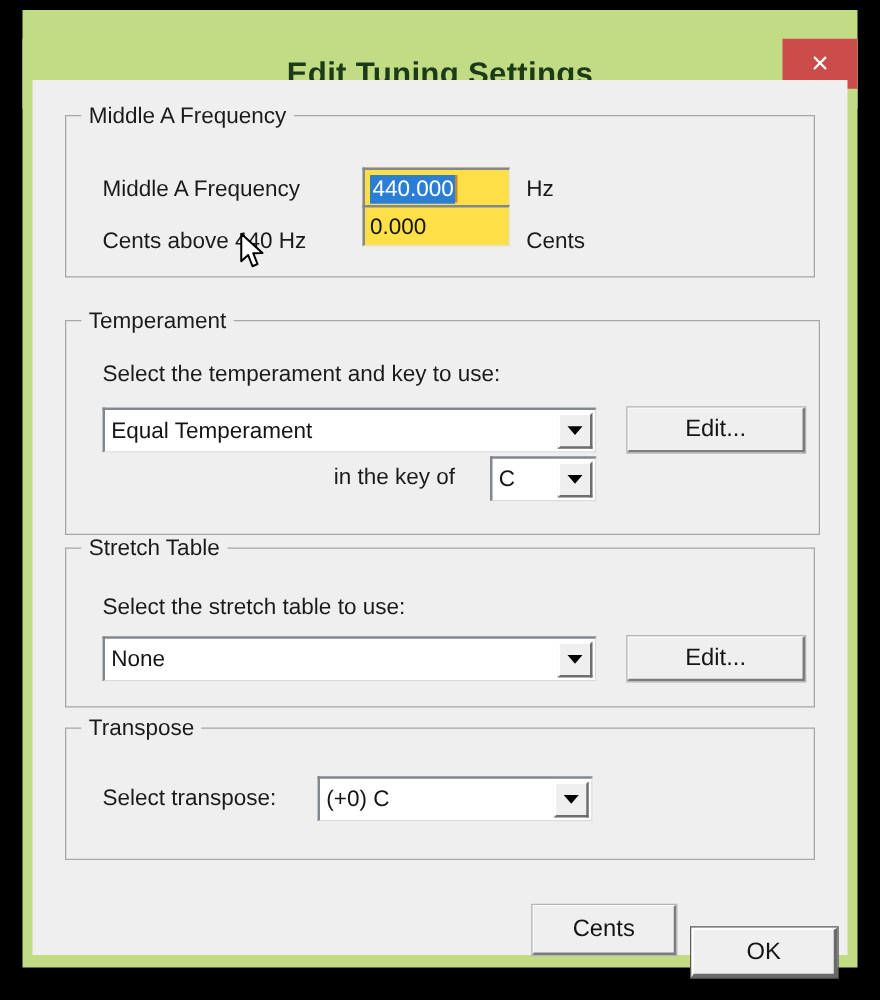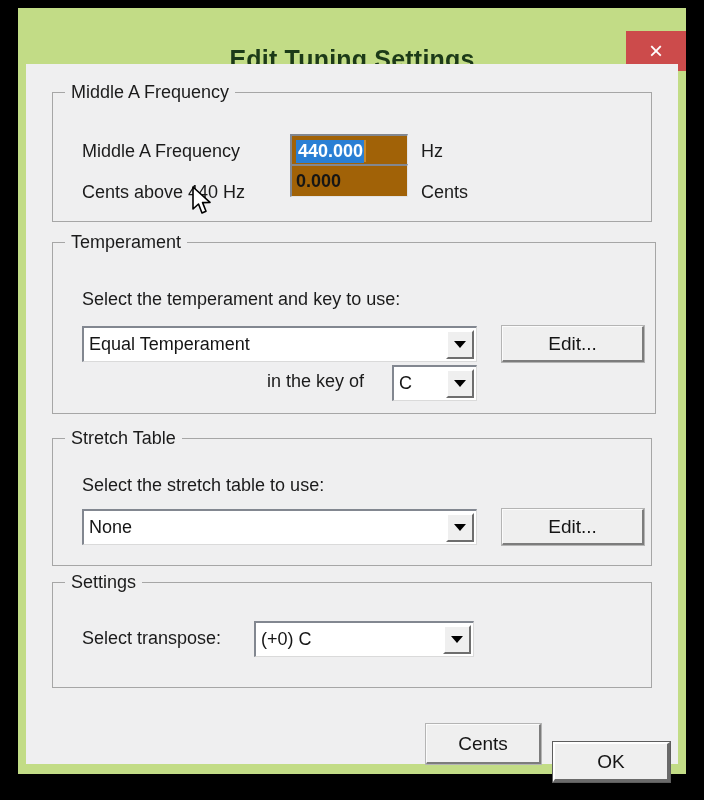--- a/index.html
+++ b/index.html
@@ -99,33 +99,32 @@
     font-size: 18px;
     color: #1b1b1b;
     white-space: nowrap;
     user-select: none;
   }
 
   
   .text-input {
     position: absolute;
     box-sizing: border-box;
-    background: #a16207;
+    background: #fde047;
     border-top: 2px solid #828790;
     border-left: 2px solid #828790;
     border-right: 1px solid #e3e3e3;
     border-bottom: 1px solid #e3e3e3;
     display: flex;
     align-items: center;
     padding-left: 4px;
     font-size: 18px;
     color: #151515;
     overflow: hidden;
     cursor: text;
-    font-weight: bold;
   }
   .sel-text {
     background: #2a7fd4;
     color: #ffffff;
     padding: 1px 1px 1px 2px;
     white-space: nowrap;
   }
   .caret {
     display: inline-block;
     width: 2px;
@@ -241,21 +240,21 @@
     </div>
     <span class="field-label" style="left:395px; top:77px;">Hz</span>
 
     <span class="field-label" style="left:56px; top:118px;">Cents above 440 Hz</span>
 
     <div class="text-input" style="left:264px; top:100px; width:118px; height:33px;">
       <span>0.000</span>
     </div>
     <span class="field-label" style="left:395px; top:118px;">Cents</span>
 
-    <div class="group-box" style="left:26px; top:178px; width:604px; height:172px;">
+    <div class="group-box" style="left:26px; top:192px; width:604px; height:172px;">
       <span class="group-title">Temperament</span>
     </div>
 
     <span class="field-label" style="left:56px; top:225px;">Select the temperament and key to use:</span>
 
     <div class="combo" style="left:56px; top:262px; width:395px; height:36px;gap:16px;">
       <span class="combo-value">Equal Temperament</span>
       <span class="combo-arrow">
           <i class="tri-down"></i>
         </span>
@@ -285,21 +284,21 @@
       <span class="combo-arrow">
           <i class="tri-down"></i>
         </span>
     </div>
 
     <div class="push-button" style="left:476px; top:445px; width:142px; height:36px;">
       <span>Edit...</span>
     </div>
 
     <div class="group-box" style="left:26px; top:518px; width:600px; height:106px;">
-      <span class="group-title">Settings</span>
+      <span class="group-title">Transpose</span>
     </div>
 
     <span class="field-label" style="left:56px; top:564px;">Select transpose:</span>
 
     <div class="combo" style="left:228px; top:557px; width:220px; height:36px;">
       <span class="combo-value">(+0) C</span>
       <span class="combo-arrow">
           <i class="tri-down"></i>
         </span>
     </div>

